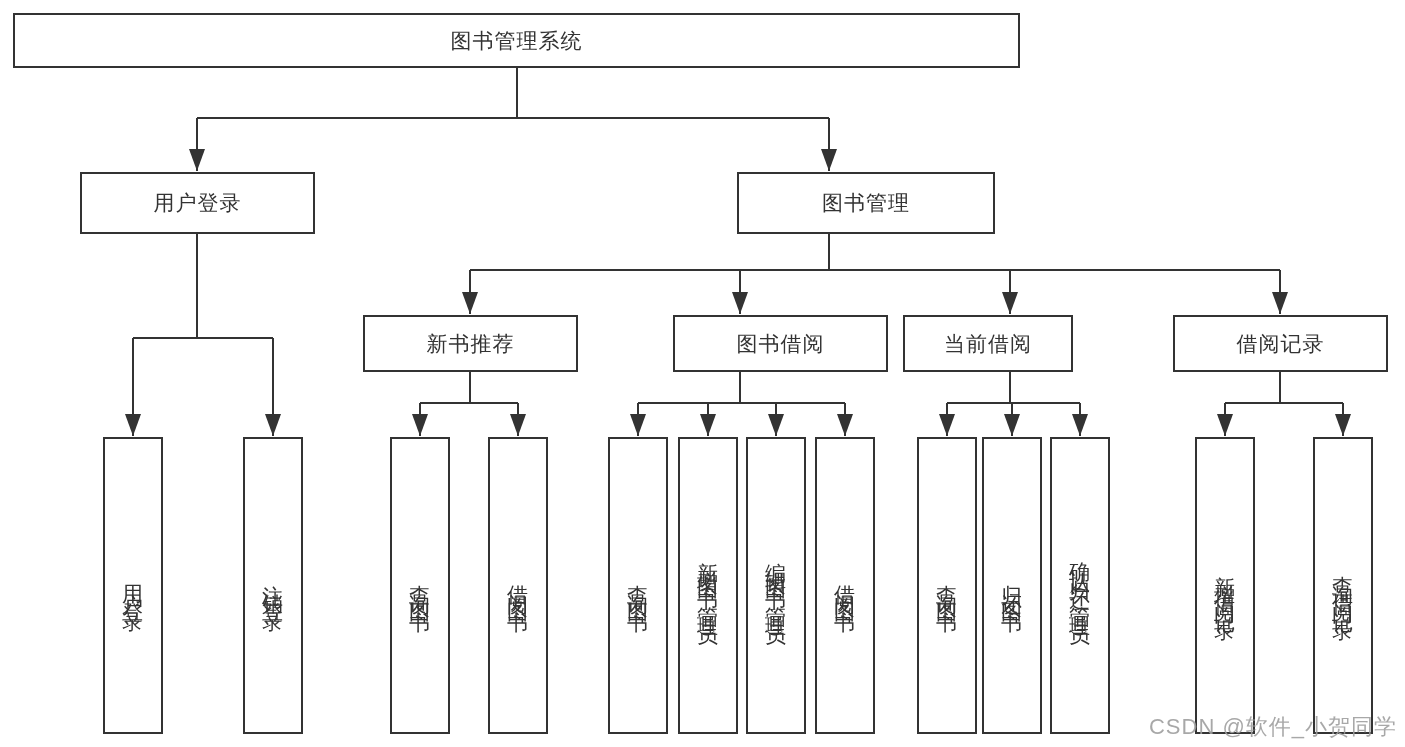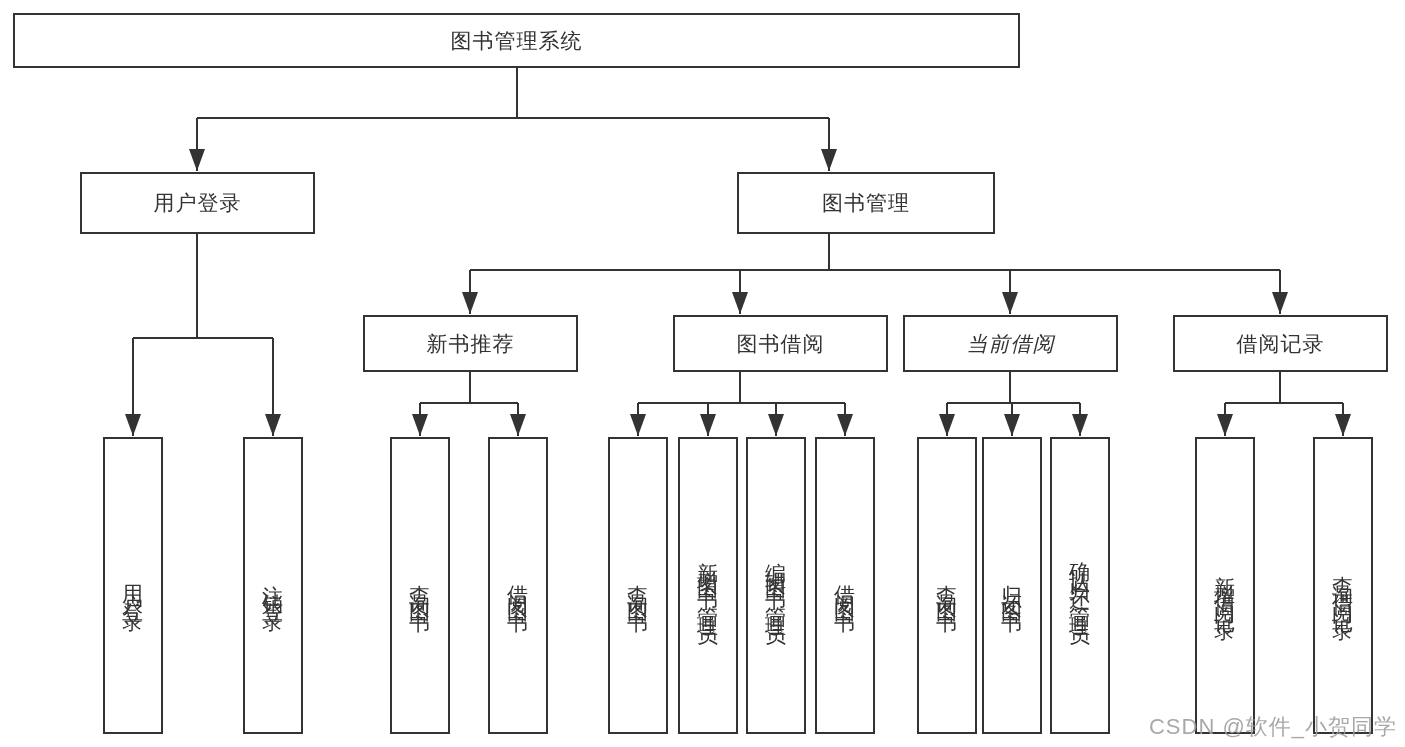--- a/index.html
+++ b/index.html
@@ -102,21 +102,21 @@
     </g>
   </svg>
 
   <div class="box" style="left:13px;top:13px;width:1007px;height:55px;">图书管理系统</div>
 
   <div class="box" style="left:80px;top:172px;width:235px;height:62px;">用户登录</div>
   <div class="box" style="left:712px;top:172px;width:258px;height:62px;margin-left:25px;">图书管理</div>
 
   <div class="box" style="left:363px;top:315px;width:215px;height:57px;">新书推荐</div>
   <div class="box" style="left:633px;top:315px;width:215px;height:57px;margin-left:40px;">图书借阅</div>
-  <div class="box" style="left:903px;top:315px;width:215px;height:57px;font-style:italic;">当前借阅</div>
+  <div class="box" style="left:903px;top:315px;width:170px;height:57px;">当前借阅</div>
   <div class="box" style="left:1173px;top:315px;width:215px;height:57px;">借阅记录</div>
 
   <div class="box leaf" style="left:103px;">
     <span class="vtext">用户登录</span>
   </div>
   <div class="box leaf" style="left:243px;">
     <span class="vtext">注销登录</span>
   </div>
 
   <div class="box leaf" style="left:390px;">

